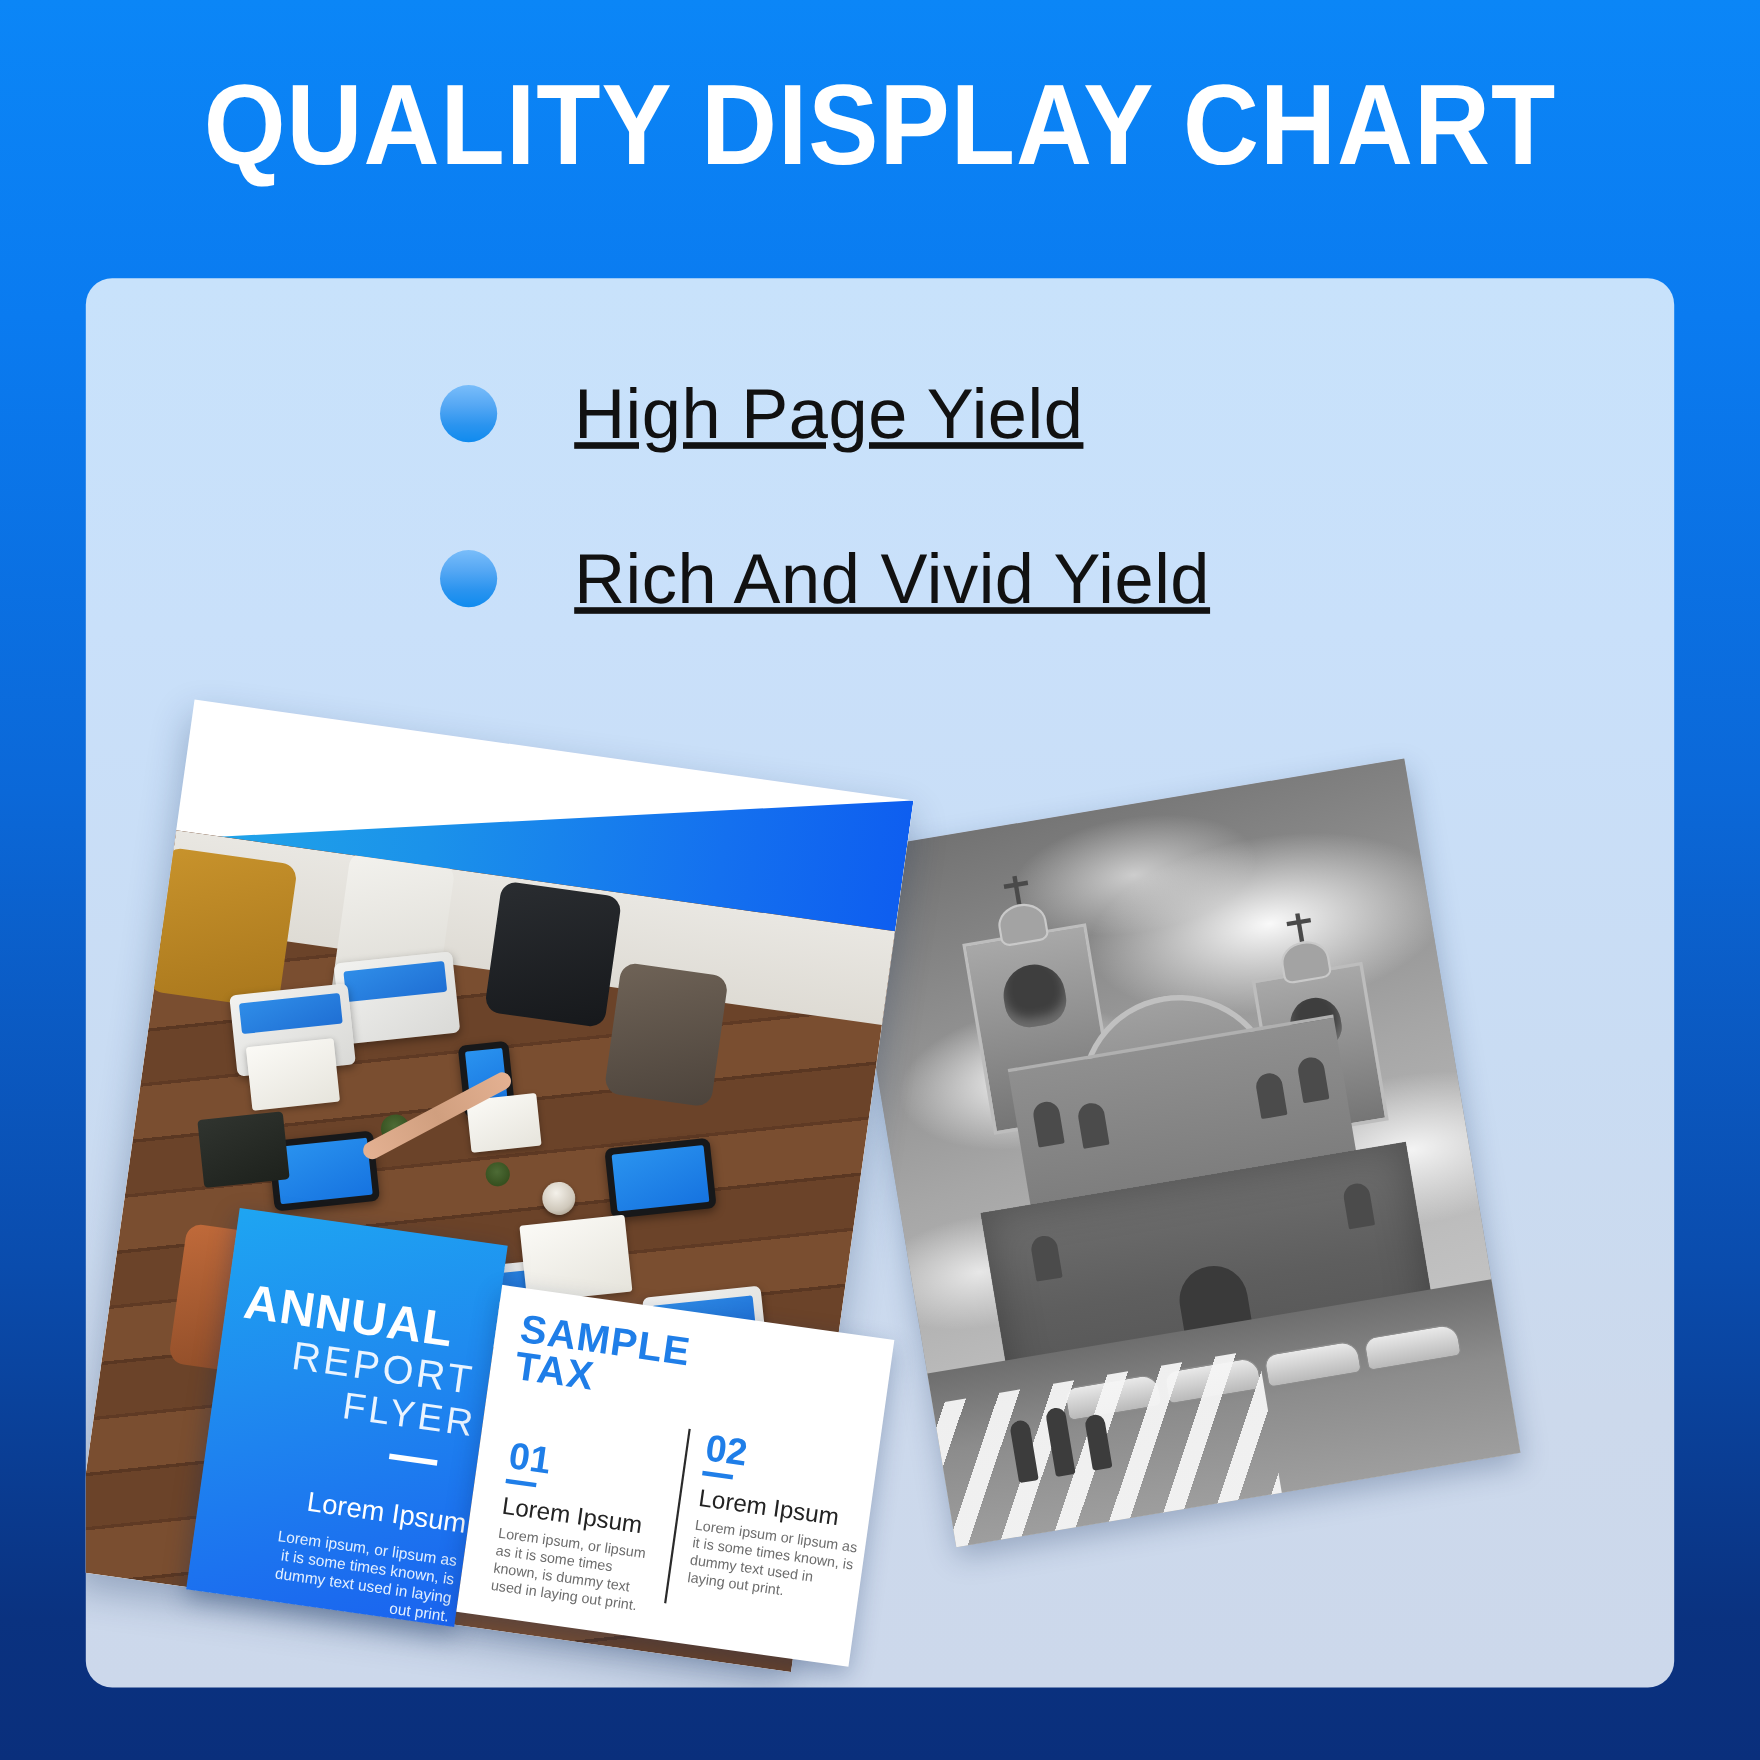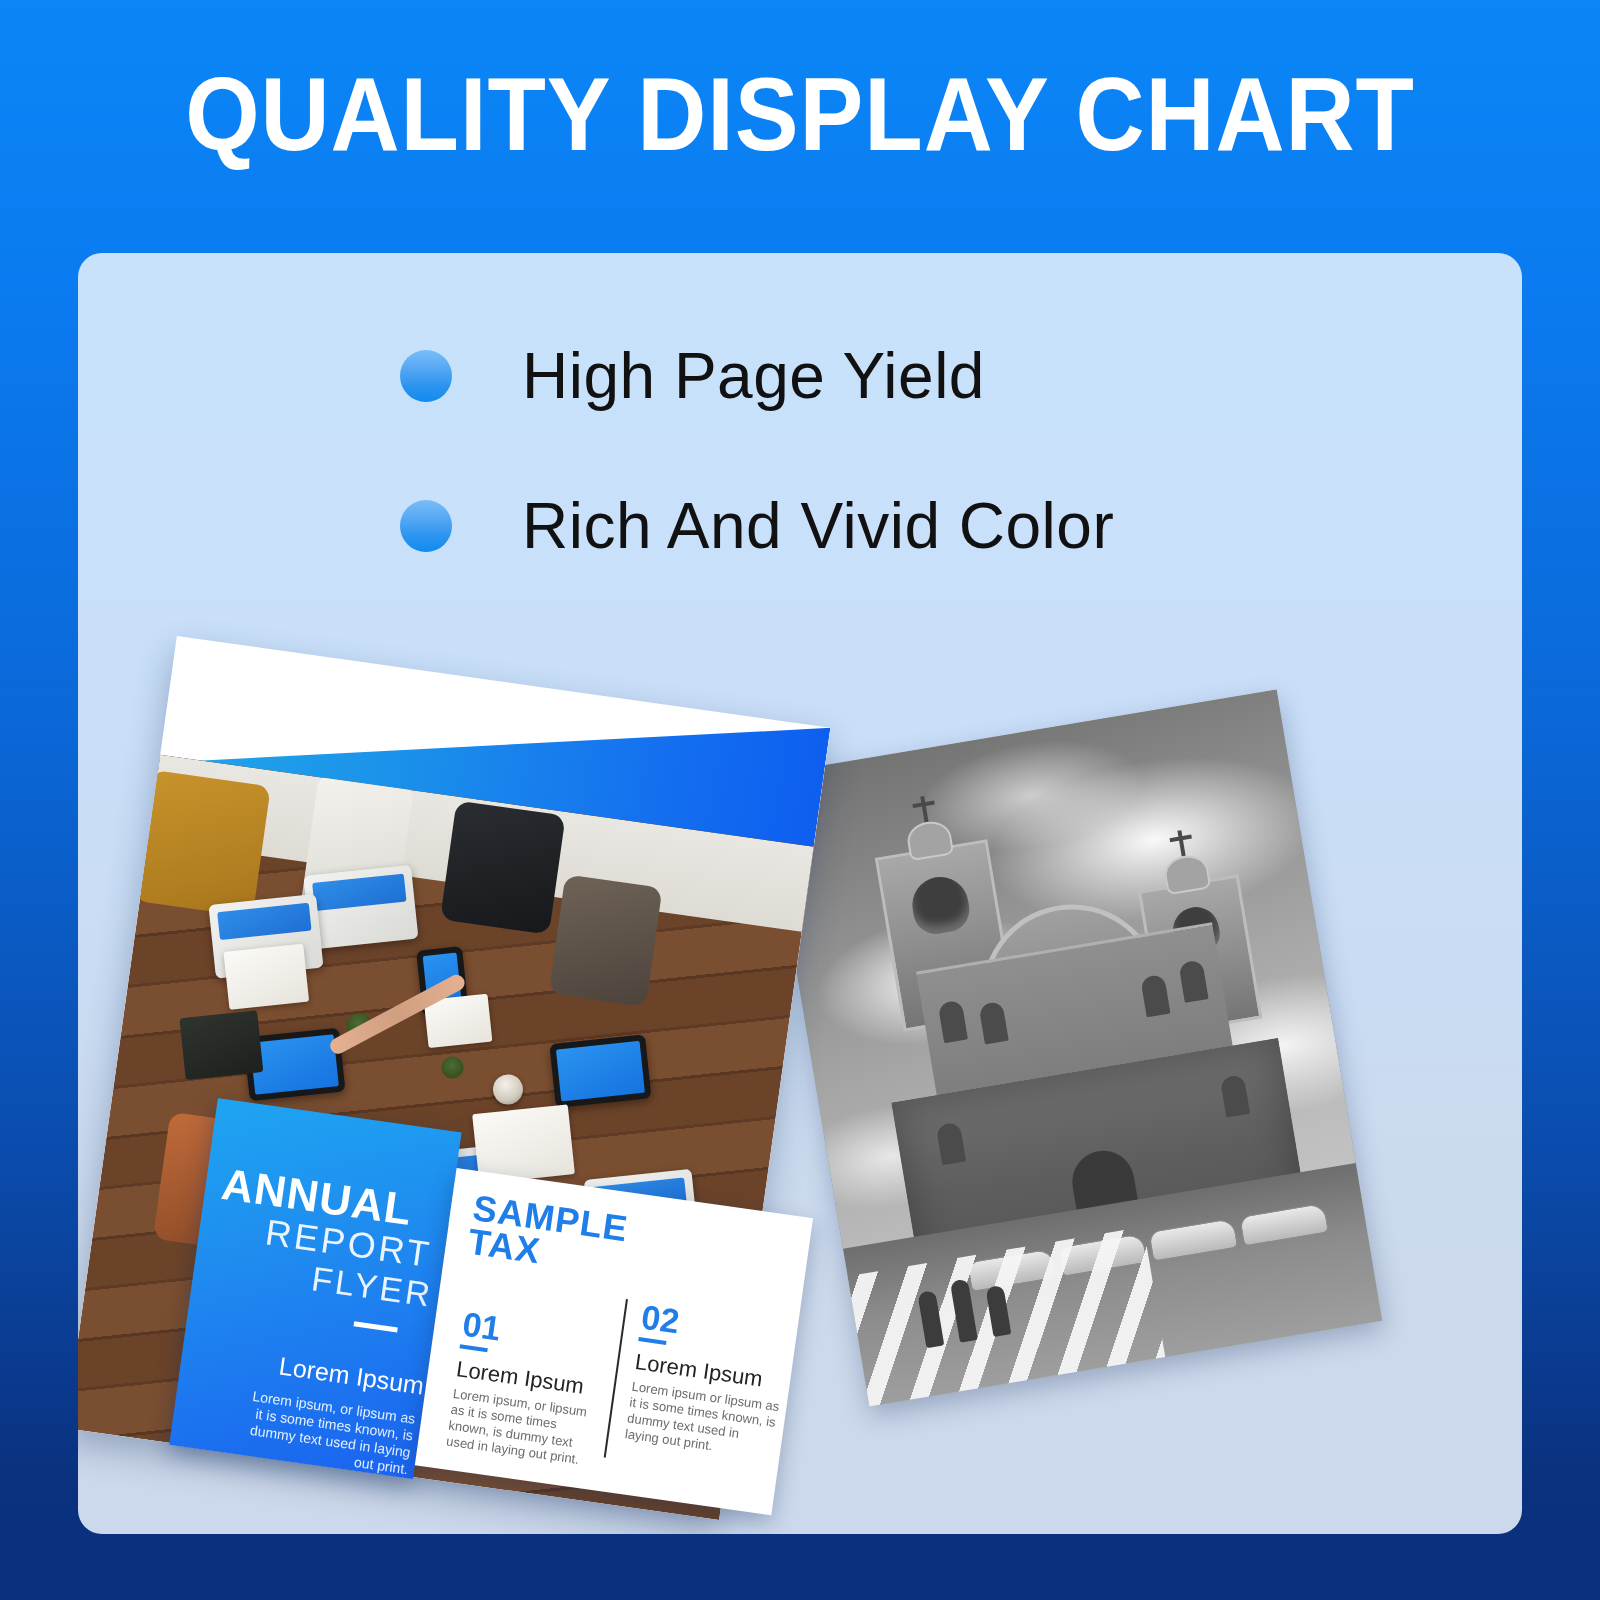--- a/index.html
+++ b/index.html
@@ -74,20 +74,21 @@
   }
   .feature-label {
     margin-left: 70px;
     color: #111111;
     font-family: "Liberation Sans Narrow", "Liberation Sans", sans-serif;
     font-size: 64px;
     line-height: 64px;
     font-weight: 400;
     letter-spacing: 0.5px;
     white-space: nowrap;
+    text-decoration: underline;
   }
 
   
   #photo-stage {
     position: absolute;
     left: 0;
     top: 420px;
     width: 1444px;
     height: 861px;
   }
@@ -535,21 +536,21 @@
     <div id="features">
 
       <div class="feature-row">
         <span class="bullet-dot"></span>
         <span class="feature-label">High Page Yield</span>
       </div>
 
 
       <div class="feature-row">
         <span class="bullet-dot"></span>
-        <span class="feature-label">Rich And Vivid Color</span>
+        <span class="feature-label">Rich And Vivid Yield</span>
       </div>
 
     </div>
 
     <div id="photo-stage">
 
       <div id="bw-photo">
         <div class="bw-sky"></div>
         <div class="bw-church">
           <div class="tower tower-l">

